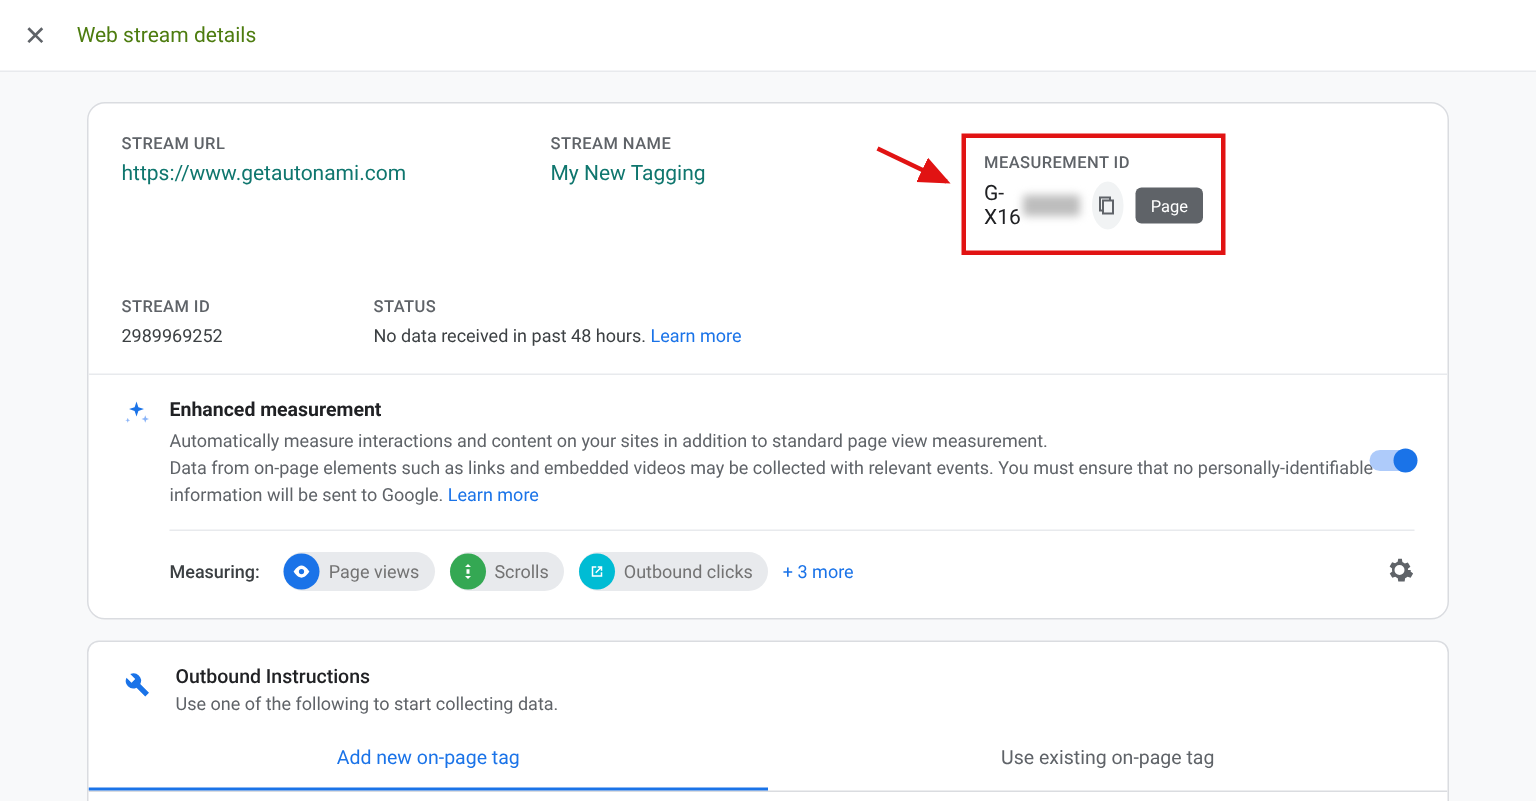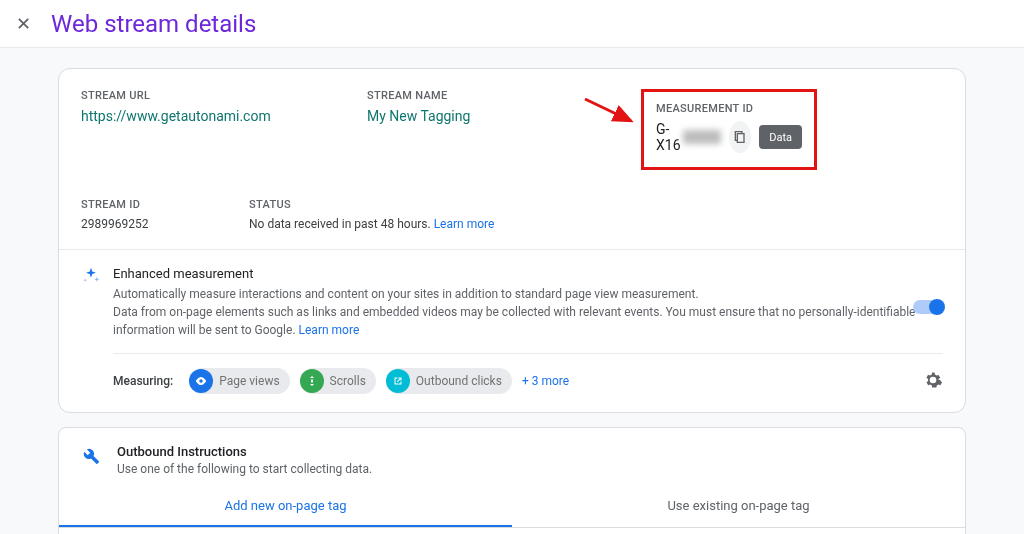--- a/index.html
+++ b/index.html
@@ -1,19 +1,19 @@
 <!DOCTYPE html>
 <html><head>
   <meta charset="utf-8">
   <style>
     * { margin:0; padding:0; box-sizing:border-box; font-family:Roboto,Arial,sans-serif; }
     body { background:#fff; width:1024px; height:534px; overflow:hidden; color:#202124; }
     .header { display:flex; align-items:center; height:48px; padding:0 16px; border-bottom:1px solid #e8eaed; }
     .close-x { font-size:18px; color:#5f6368; margin-right:20px; cursor:pointer; }
-    .title { font-size:24px; font-weight:400; color:#6d28d9; }
+    .title { font-size:14px; font-weight:400; color:#4d7c0f; }
     .content-bg { background:#f8f9fa; padding:20px 0; height:calc(100% - 48px); }
     .card { background:#fff; margin:0 auto; width:908px; border:1px solid #dadce0; border-radius:12px; overflow:hidden; }
     .info-row { padding:20px 22px 0 22px; position:relative; }
     .cols { display:flex; }
     .col { flex:0 0 auto; }
     .col-url { width:286px; }
     .col-name { width:274px; }
     .col-mid { flex:1; }
     .field-label { font-size:11px; font-weight:500; color:#5f6368; letter-spacing:0.3px; margin-bottom:6px; }
     .field-val { font-size:14px; color:#0f766e; }
@@ -28,21 +28,21 @@
     .mid-val { font-size:14px; color:#202124; }
     .mid-smudge { display:inline-block; width:56px; height:14px; filter:blur(3px); background:#bdbdbd; margin-left:1px; border-radius:2px; }
     .copy-icon-btn { width:32px; height:32px; border-radius:50%; background:#f1f3f4; display:inline-flex; align-items:center; justify-content:center; margin:0 8px; cursor:pointer; }
     .copy-btn { background:#5f6368; color:#fff; border:none; border-radius:4px; padding:6px 10px 5px; font-size:11px; cursor:pointer; }
     .arrow { position:absolute; left:-60px; top:6px; }
     
     .section { border-top:1px solid #e8eaed; padding:16px 22px 18px 22px; position:relative; display:flex; }
     .section-icon { width:32px; flex:0 0 32px; }
     .sparkle { color:#1a73e8; }
     .section-body { flex:1; }
-    .section-title { font-size:13px; font-weight:400; color:#202124; margin-bottom:4px; }
+    .section-title { font-size:13px; font-weight:700; color:#202124; margin-bottom:4px; }
     .section-desc { font-size:12px; color:#5f6368; line-height:1.5; }
     .toggle-wrap { position:absolute; right:22px; top:50px; }
     .toggle { width:30px; height:14px; background:#aecbfa; border-radius:10px; position:relative; cursor:pointer; }
     .toggle-knob { width:16px; height:16px; background:#1a73e8; border-radius:50%; position:absolute; right:-2px; top:-1px; }
     .divider-inner { height:1px; background:#e8eaed; margin:14px 0 14px 0; }
     .measuring-row { display:flex; align-items:center; gap:10px; font-size:12px; }
     .measuring-lbl { font-weight:500; color:#3c4043; margin-right:6px; }
     .chip { display:inline-flex; align-items:center; background:#e8eaed; border-radius:14px; height:26px; padding-right:10px; }
     .chip-ic { width:24px; height:24px; border-radius:50%; display:inline-flex; align-items:center; justify-content:center; margin-right:6px; }
     .chip-ic.blue { background:#1a73e8; }
@@ -96,21 +96,21 @@
           <div class="mid-box">
             <div class="field-label">MEASUREMENT ID</div>
             <div class="mid-val-row">
               <span class="mid-val">G-X16</span>
               <span class="mid-smudge"></span>
               <span class="copy-icon-btn">
                 <svg width="16" height="16" viewBox="0 0 24 24">
                     <path fill="none" stroke="#5f6368" stroke-width="2" d="M8 7h10v13H8zM5 4h10v3H8v10H5z"></path>
                   </svg>
               </span>
-              <button class="copy-btn">Data</button>
+              <button class="copy-btn">Page</button>
             </div>
           </div>
         </div>
       </div>
       <div class="second-cols">
         <div class="c-sid">
           <div class="field-label">STREAM ID</div>
           <div class="field-val-sm">2989969252</div>
         </div>
         <div class="c-stat">

